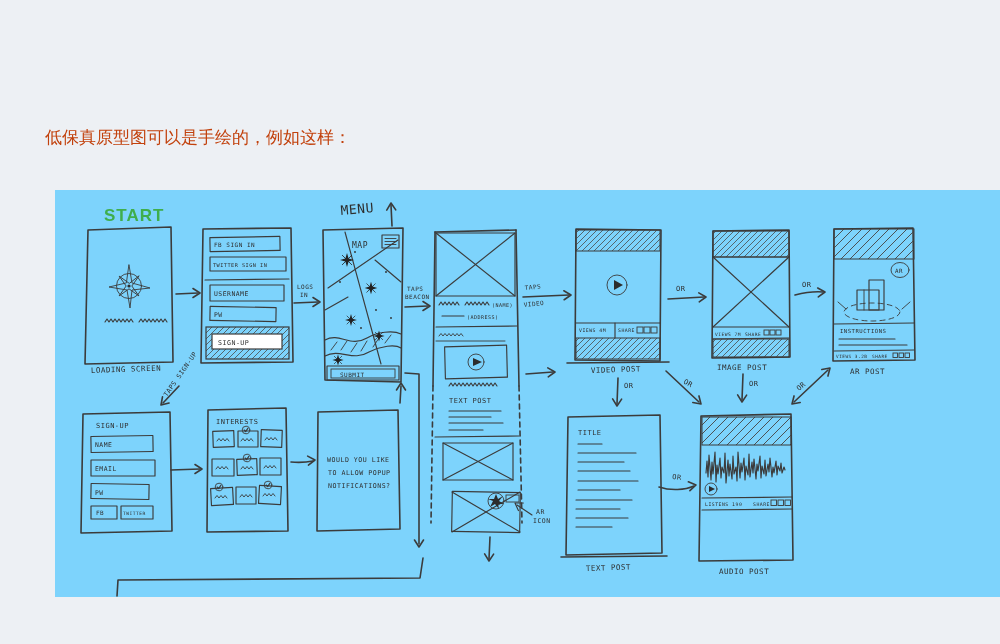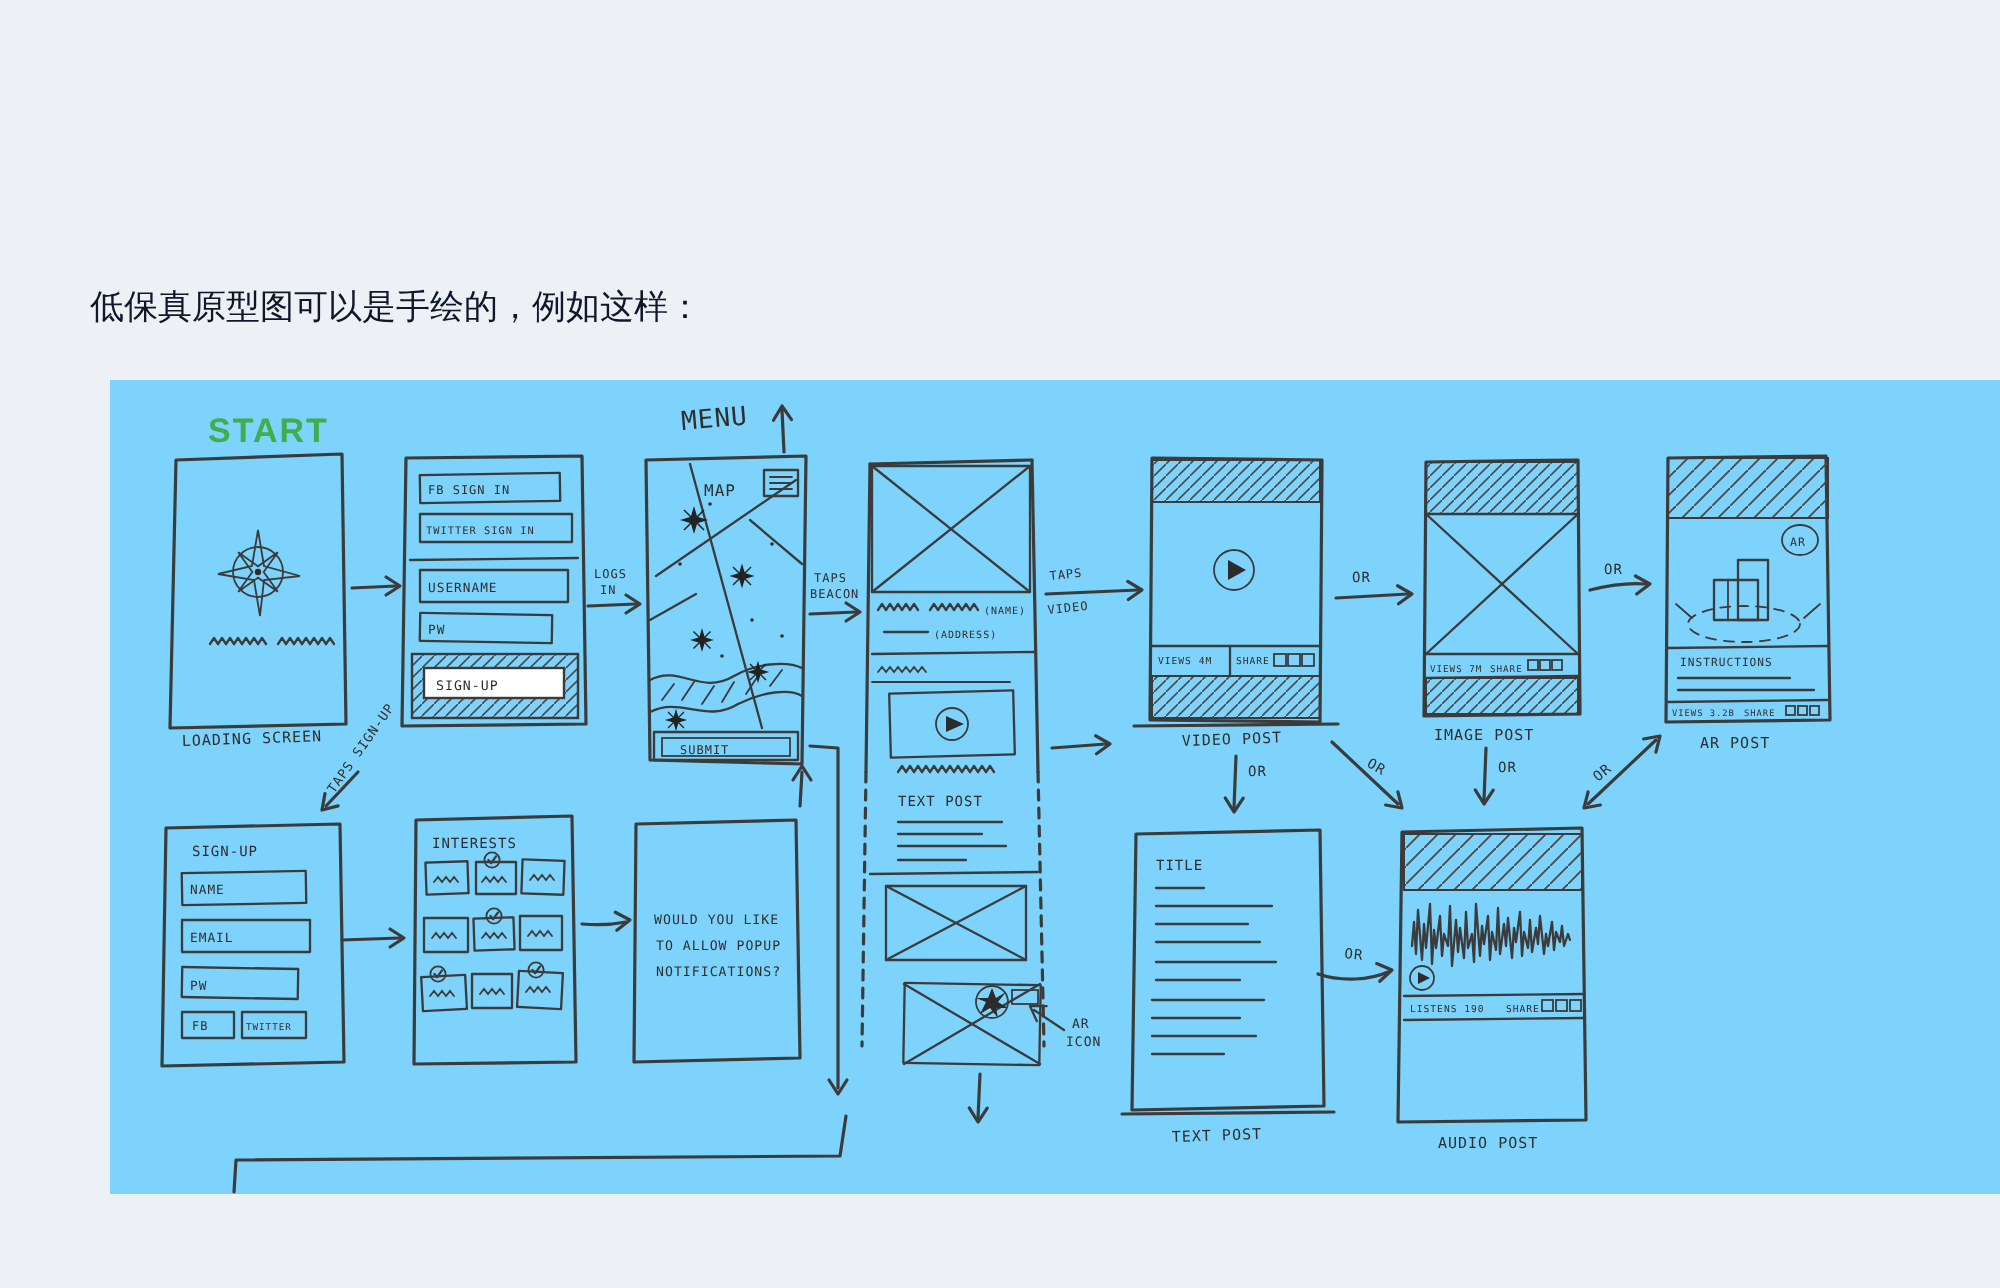--- a/index.html
+++ b/index.html
@@ -1,20 +1,20 @@
 <!DOCTYPE html>
 <html><head>
 <meta charset="utf-8">
 <style>
   html,body{margin:0;padding:0;width:1000px;height:644px;overflow:hidden;
     background:#edf0f4;font-family:"Liberation Sans",sans-serif;}
   .page{position:relative;width:1000px;height:644px;}
   h1.title{position:absolute;left:45px;top:40px;margin:0;font-size:34px;
     font-weight:bold;color:#28292b;letter-spacing:1px;}
-  p.intro{position:absolute;left:45px;top:142px;margin:0;font-size:17px;color:#0f172a;}
+  p.intro{position:absolute;left:45px;top:126px;margin:0;font-size:17px;color:#c2410c;}
   figure.sketch-panel{position:absolute;left:55px;top:190px;width:960px;height:407px;
     margin:0;background:#7dd3fc;}
   
   .sk  {stroke:#3b3b3b;stroke-width:1.6;fill:none;stroke-linecap:round;stroke-linejoin:round;}
   .sk2 {stroke:#3b3b3b;stroke-width:1.15;fill:none;stroke-linecap:round;stroke-linejoin:round;}
   .skt {stroke:#3b3b3b;stroke-width:0.9;fill:none;stroke-linecap:round;}
   .fil {fill:#2c2c2c;stroke:none;}
   .dash{stroke-dasharray:5 4;}
   text.ht{font-family:"DejaVu Sans Mono",monospace;fill:#2e2e2e;letter-spacing:.5px;}
   text.start-t{font-family:"Liberation Sans",sans-serif;font-weight:bold;letter-spacing:1px;}

